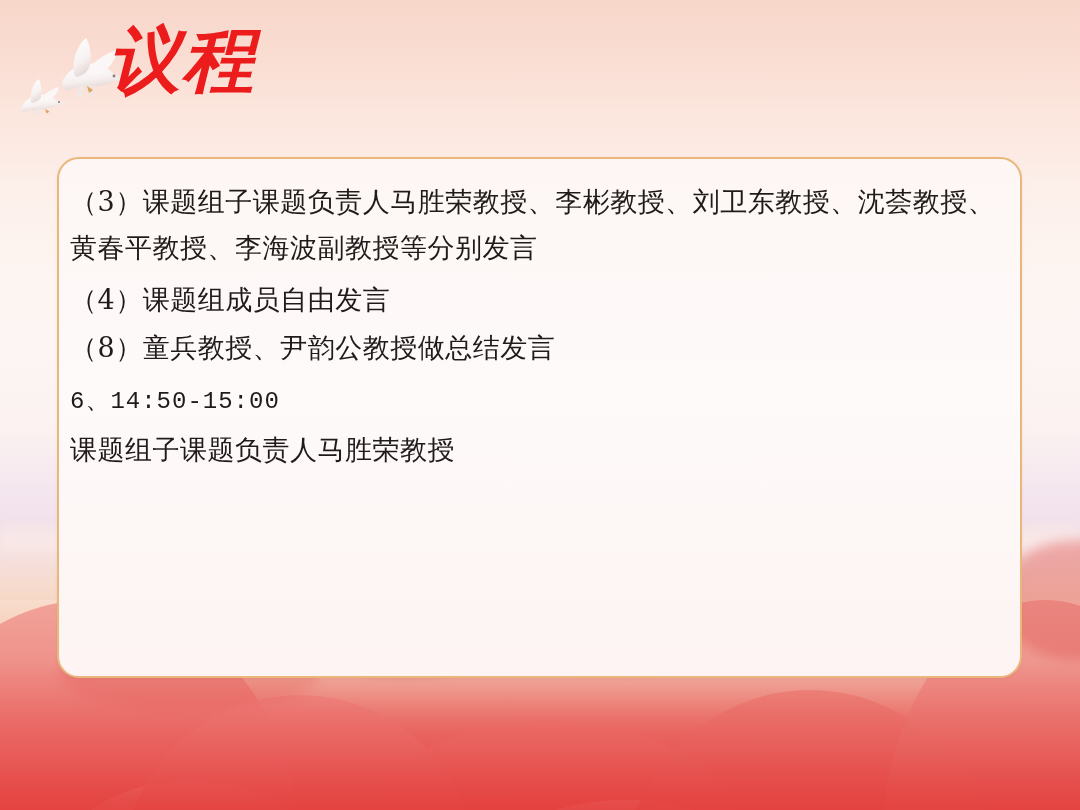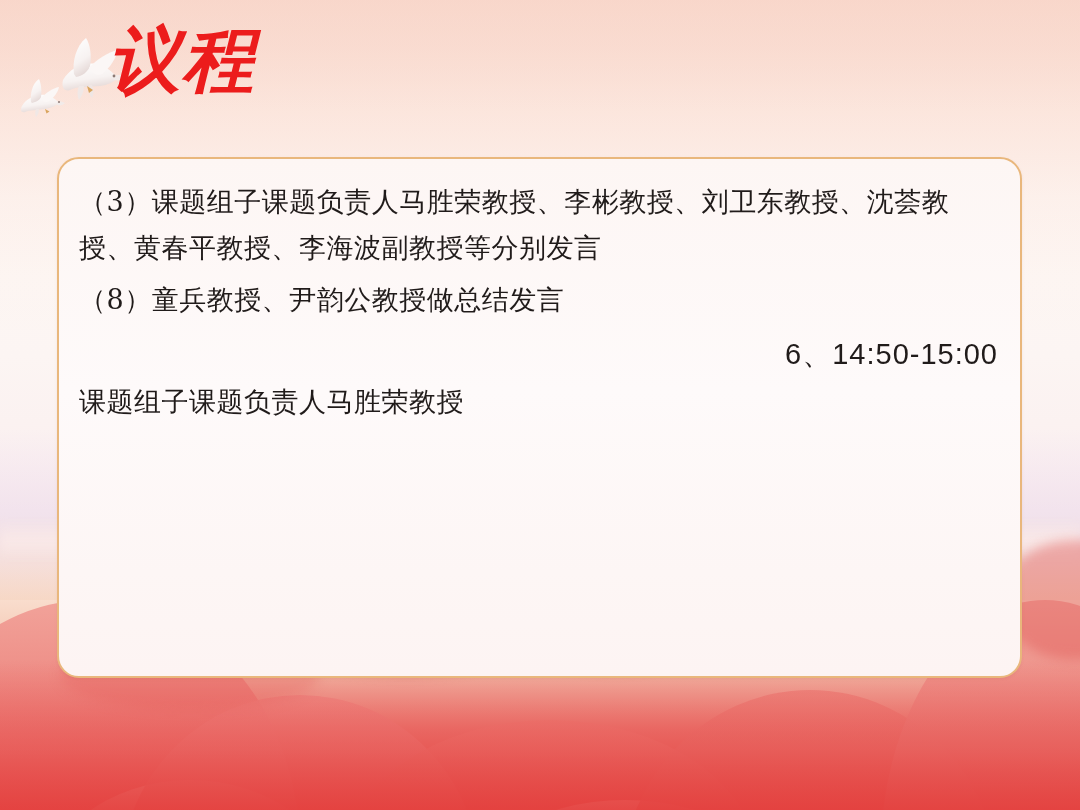--- a/index.html
+++ b/index.html
@@ -140,37 +140,36 @@
     position: absolute;
     left: 57px;
     top: 157px;
     width: 965px;
     height: 521px;
     box-sizing: border-box;
     border: 2px solid #e9b77c;
     border-radius: 22px;
     background: linear-gradient(to bottom, #fdf6f4 0%, #fefafa 45%, #fdf6f5 80%, #fdf4f3 100%);
     box-shadow: 0 1px 3px rgba(150,90,70,0.10);
-    padding: 20px 22px 0 20px;
+    padding: 20px 22px 0 11px;
     overflow: hidden;
   }
 
   .line {
     color: #201b1a;
     font-family: "DejaVu Serif", "Liberation Serif", serif;
     font-size: 27px;
     line-height: 46px;
     white-space: pre-wrap;
     letter-spacing: 0.5px;
   }
   .line.mono {
-    font-family: Liberation Sans, sans-serif;
-    font-size: 29px;
+    font-family: Liberation Mono, monospace;
+    font-size: 24px;
     letter-spacing: 1px;
-    text-align: right;
   }
   .para { margin: 0 0 6px 0; }
   .para.tight { margin-bottom: 2px; }
   .para.gap-top { margin-top: 8px; }
 </style>
 </head>
 <body>
 
 <div class="slide">
 
@@ -225,18 +224,19 @@
         <path d="M31 91 l1.5 4.5 l3 -2 z" fill="#d9a55e"></path>
         <circle cx="45" cy="84" r="1" fill="#8c7a74"></circle>
       </g>
     </svg>
   </div>
 
   <div class="title">议程</div>
 
   <div class="card">
     <p class="line para">（3）课题组子课题负责人马胜荣教授、李彬教授、刘卫东教授、沈荟教授、黄春平教授、李海波副教授等分别发言</p>
+    <p class="line para tight">（4）课题组成员自由发言</p>
     <p class="line para tight">（8）童兵教授、尹韵公教授做总结发言</p>
     <p class="line mono para tight gap-top">6、14:50-15:00</p>
     <p class="line para">课题组子课题负责人马胜荣教授</p>
   </div>
 
 </div>
 
 </body></html>

